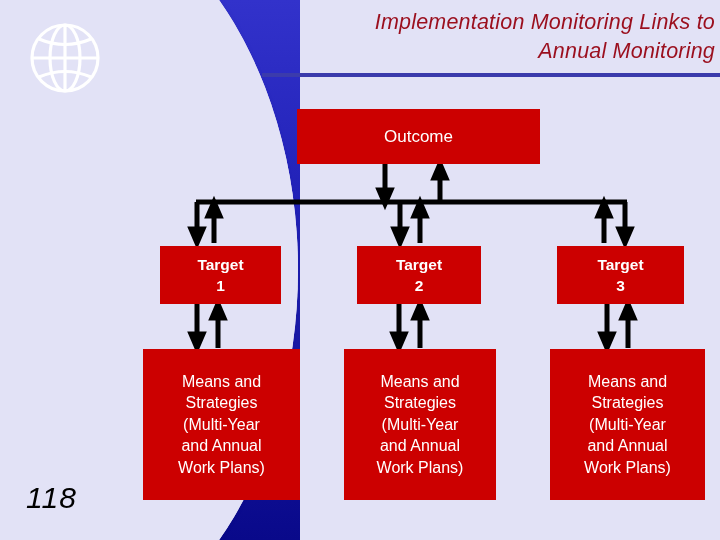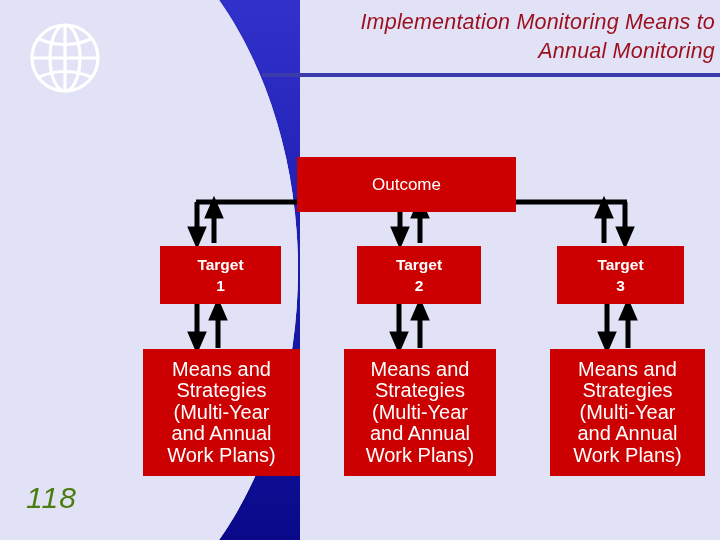--- a/index.html
+++ b/index.html
@@ -63,53 +63,52 @@
     position: absolute;
     left: 262px; top: 73px;
     width: 458px; height: 4px;
     background: #3b3bac;
   }
 
   
   .slide-number {
     position: absolute;
     left: 26px; top: 481px;
-    color: #4d7c0f;
+    color: #000000;
     font-size: 30px;
     font-style: italic;
     letter-spacing: 1px;
   }
 
   
   .box {
     position: absolute;
     background: #cc0000;
     color: #ffffff;
     display: flex;
     align-items: center;
     justify-content: center;
     text-align: center;
     font-size: 15.5px;
     line-height: 21px;
     box-sizing: border-box;
   }
   .box-outcome {
     left: 297px; top: 109px;
-    width: 219px; height: 55px;
+    width: 243px; height: 55px;
     font-size: 17px;
-    margin-top: 48px;
   }
   .box-target { height: 58px; font-size: 15.5px; font-weight: bold; }
   .t1 { left: 160px; top: 246px; width: 121px; }
   .t2 { left: 357px; top: 246px; width: 124px; }
   .t3 { left: 557px; top: 246px; width: 127px; }
 
   .box-means {
-    height: 127px;
-    font-size: 20px;
+    height: 151px;
+    font-size: 16px;
     line-height: 21.5px;
     align-items: center;
   }
   .m1 { left: 143px; top: 349px; width: 157px; }
   .m2 { left: 344px; top: 349px; width: 152px; }
   .m3 { left: 550px; top: 349px; width: 155px; }
 
   
   .wires {
     position: absolute;
@@ -134,21 +133,21 @@
         <line x1="40" y1="7" x2="40" y2="73"></line>
         <line x1="7" y1="40" x2="73" y2="40"></line>
         <ellipse cx="40" cy="40" rx="15" ry="33"></ellipse>
         <path d="M14 21 Q40 32 66 21"></path>
         <path d="M14 59 Q40 48 66 59"></path>
       </g>
     </svg>
   </div>
 
   <div class="title">
-    <div>Implementation Monitoring Means to</div>
+    <div>Implementation Monitoring Links to</div>
     <div>Annual Monitoring</div>
   </div>
   <div class="title-rule"></div>
 
   <div class="slide-number">118</div>
 
   <svg class="wires" viewBox="0 0 720 540">
     <g stroke="#000000" stroke-width="5" fill="#000000">
 
       <line x1="385" y1="164" x2="385" y2="194"></line>

